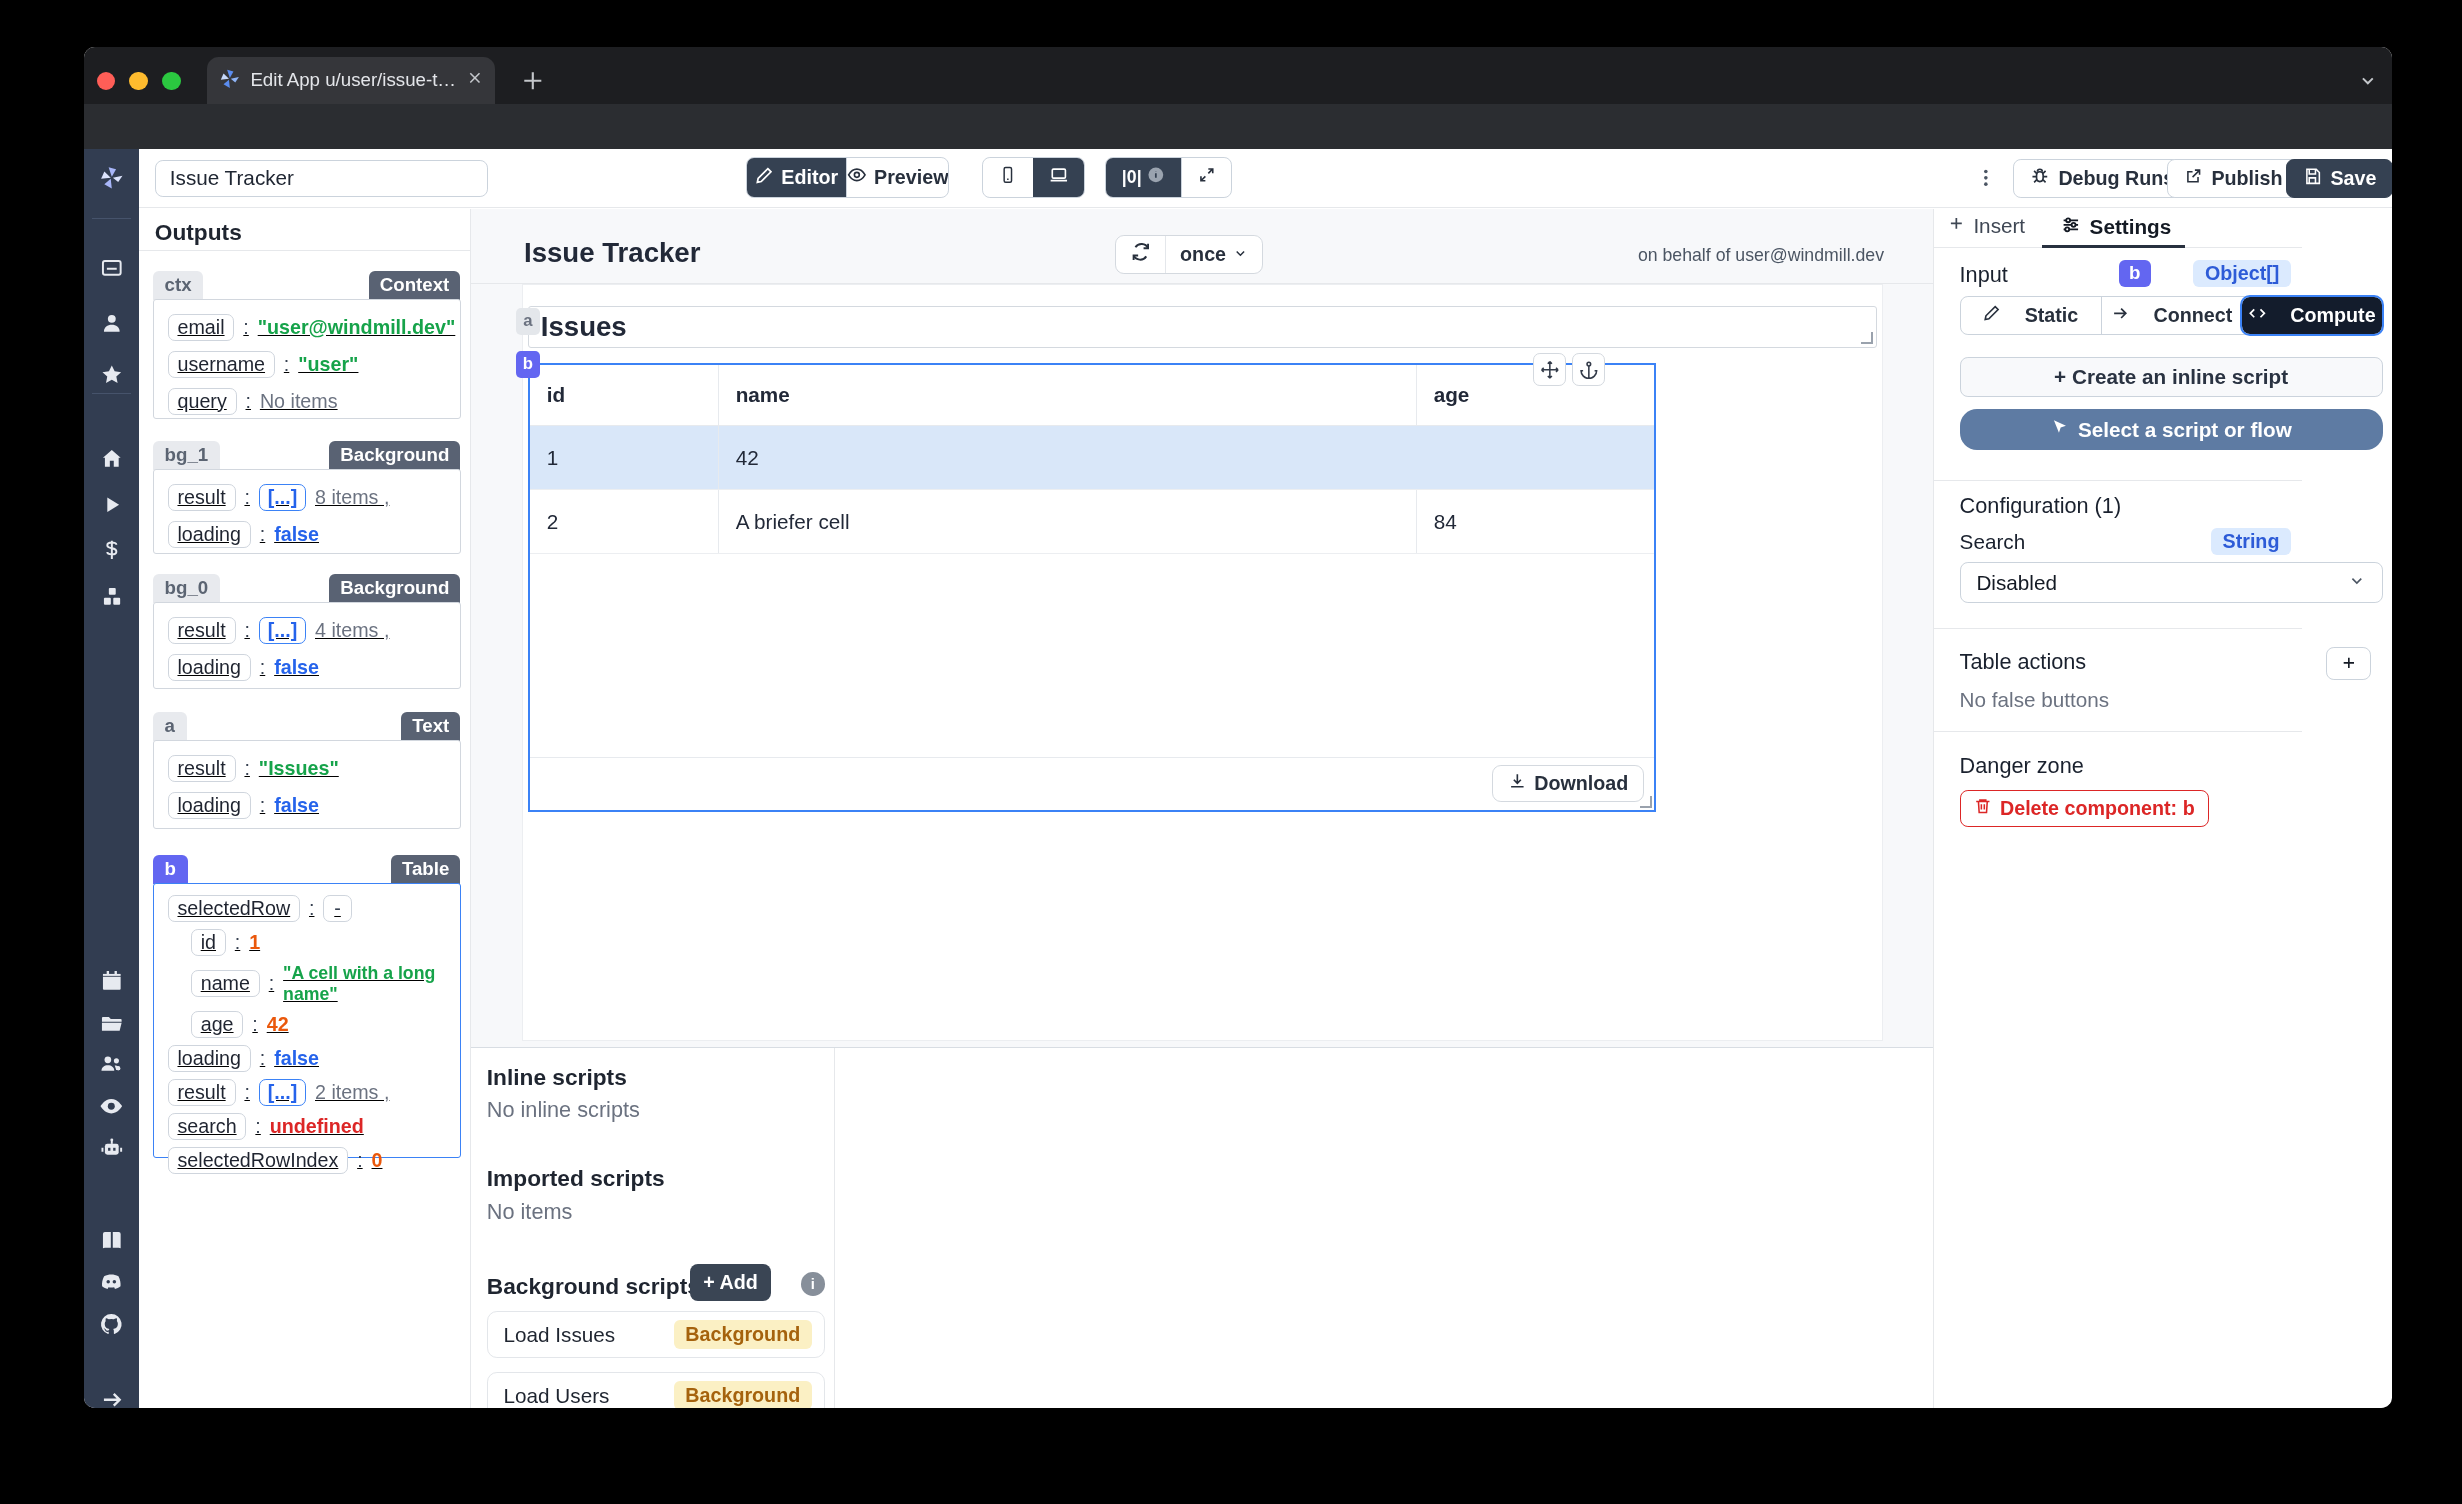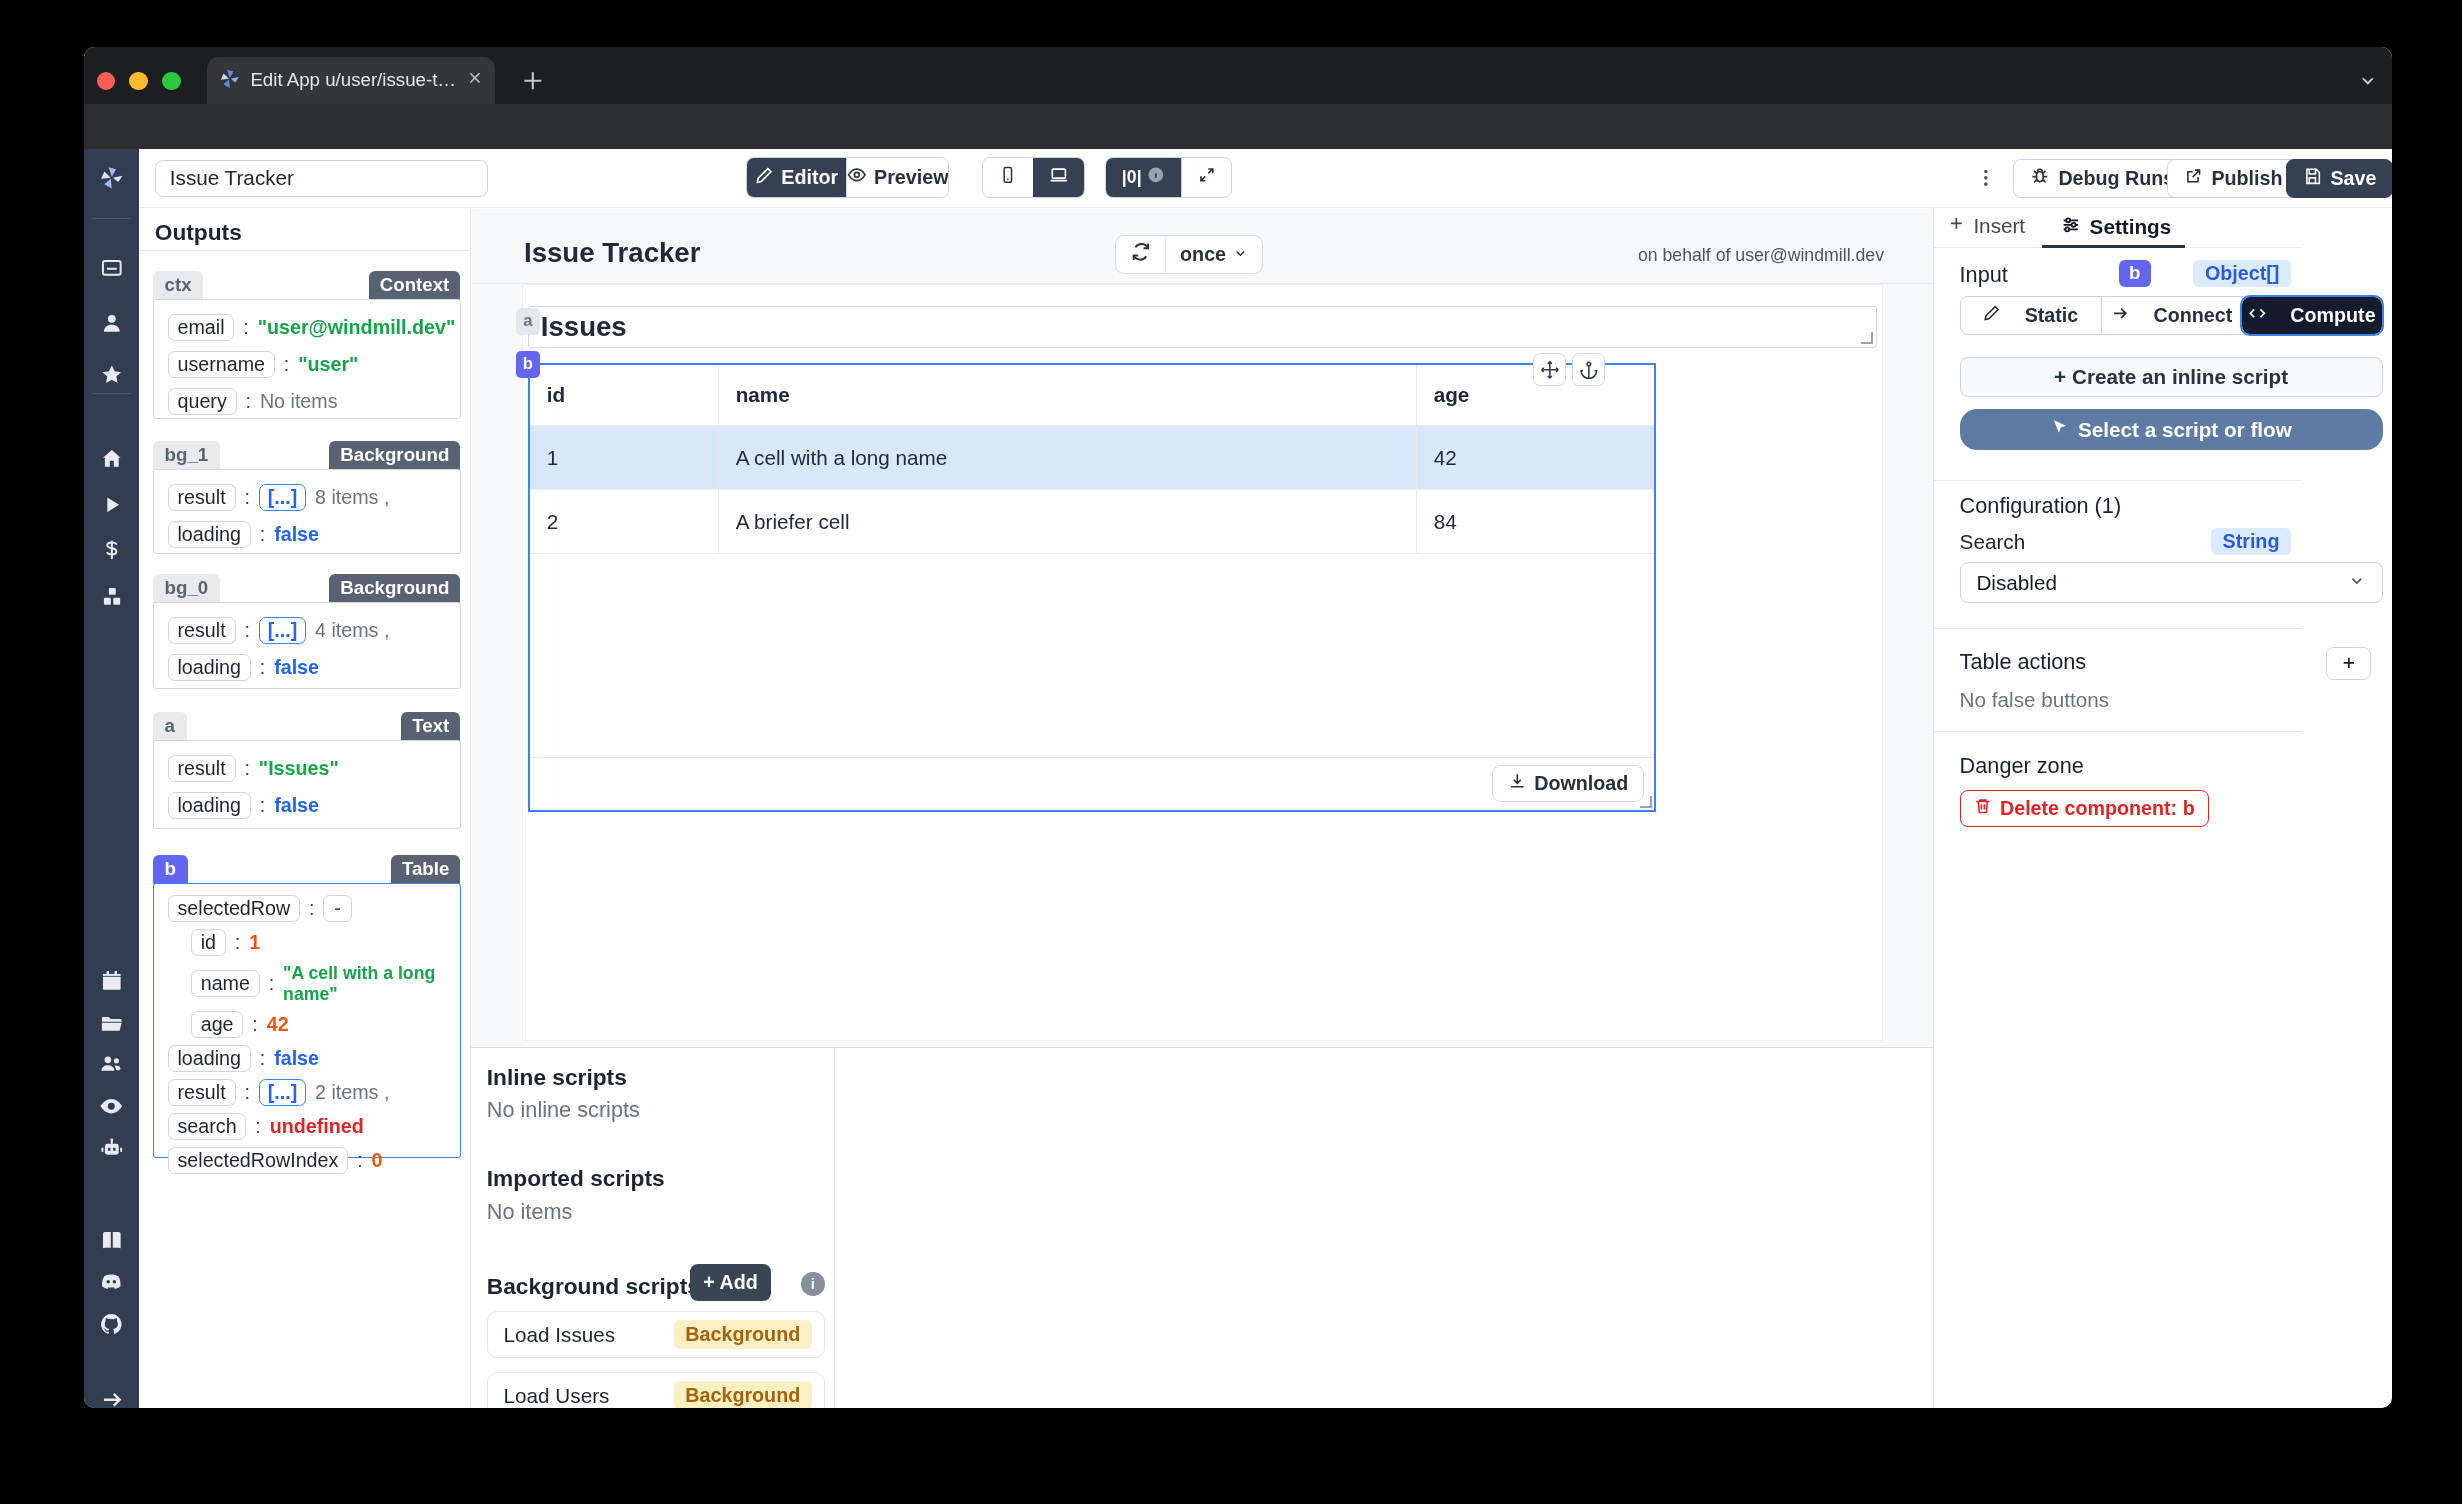--- a/index.html
+++ b/index.html
@@ -28,21 +28,21 @@
   .tbtn{position:absolute;top:9.9px;height:39px;border:1px solid #cbd3dc;border-radius:7.9px;background:#fff;display:flex;align-items:center;gap:8.9px;padding:0 15.8px;font-size:19.7px;font-weight:700;color:#28303d;}
   .tbtn.dark{background:#354152;border-color:#354152;color:#fff;}
   
   .rail{position:absolute;left:0;top:102px;width:55px;height:1259px;background:#323d51;}
   .rail .ric{position:absolute;left:14.8px;width:25.6px;height:25.6px;color:#e7eaf0;display:flex;align-items:center;justify-content:center;}
   .rail hr{position:absolute;left:7.9px;width:39px;border:none;border-top:1px solid #46536b;margin:0;}
   
   .outputs{position:absolute;left:55px;top:162px;width:332px;height:1200px;background:#fff;border-right:1px solid #e6e8eb;}
   .outputs-title{position:absolute;left:15.8px;top:9.9px;font-size:22.7px;font-weight:700;color:#1f2530;}
   .outputs-div{position:absolute;left:0;top:41px;width:100%;border-top:1px solid #e6e8eb;}
-  .ocard{position:absolute;left:13.8px;width:308px;border:1px solid #d2d7de;border-radius:3px;background:#fff;padding:3.9px 0 9.9px 0;}
+  .ocard{position:absolute;left:13.8px;width:308px;border:1px solid #d2d7de;border-radius:3px;background:#fff;padding:3.9px 0 9.9px 0;text-decoration:underline;}
   .ocard.sel{border:1.5px solid #3b82f6;}
   .otab{position:absolute;left:13.8px;height:28.6px;padding:0 11.8px;background:#e8eaee;color:#5b6472;font-weight:700;font-size:18.7px;border-radius:5.9px 5.9px 0 0;display:flex;align-items:center;}
   .otab.selTab{background:#6366f1;color:#fff;}
   .obadge{position:absolute;height:28.6px;padding:0 10.8px;background:#596273;color:#fff;font-weight:700;font-size:18.7px;border-radius:5.9px 5.9px 0 0;display:flex;align-items:center;}
   .orow{display:flex;align-items:center;gap:8.9px;margin:9.9px 0 0 13.8px;font-size:19.7px;color:#374151;}
   .orow.tight{margin-top:6.9px;}
   .orow.indent{margin-left:37px;}
   .okey{border:1.5px solid #cfd5dd;border-radius:6.9px;padding:1px 8.9px;background:#fff;color:#1f2430;font-size:19.7px;white-space:nowrap;}
   .opill-arr{border:1.5px solid #3b82f6;border-radius:6.9px;padding:1px 7.9px;color:#2563eb;font-weight:700;font-size:19.7px;}
   .opill-dash{border:1.5px solid #cfd5dd;border-radius:6.9px;padding:1px 9.9px;color:#374151;font-size:19.7px;}
@@ -546,21 +546,20 @@
           </svg>
     </div>
     <div class="comp-b">
       <div class="trow head">
         <div>id</div>
         <div>name</div>
         <div>age</div>
       </div>
       <div class="trow r selrow">
         <div>1</div>
-        <div>A cell with a long name</div>
         <div>42</div>
       </div>
       <div class="trow r">
         <div>2</div>
         <div>A briefer cell</div>
         <div>84</div>
       </div>
       <div class="tfoot">
         <div class="dlbtn">
           <span><svg width="18.7" height="18.7" viewBox="0 0 24 24" fill="none" stroke="currentColor" stroke-width="2.1">

